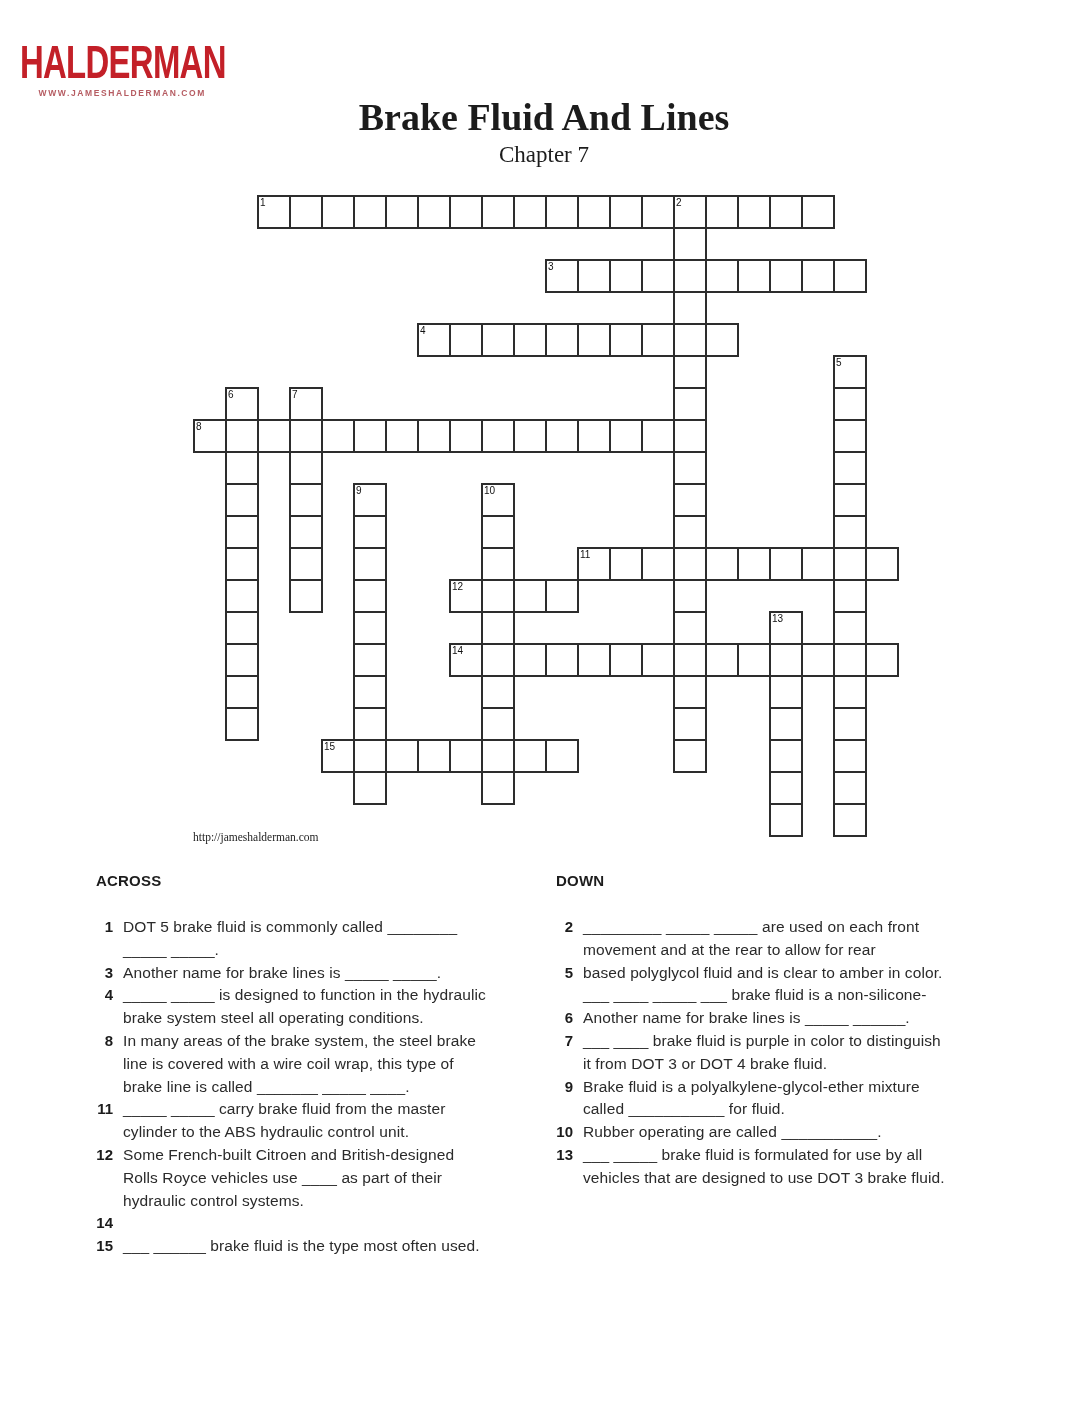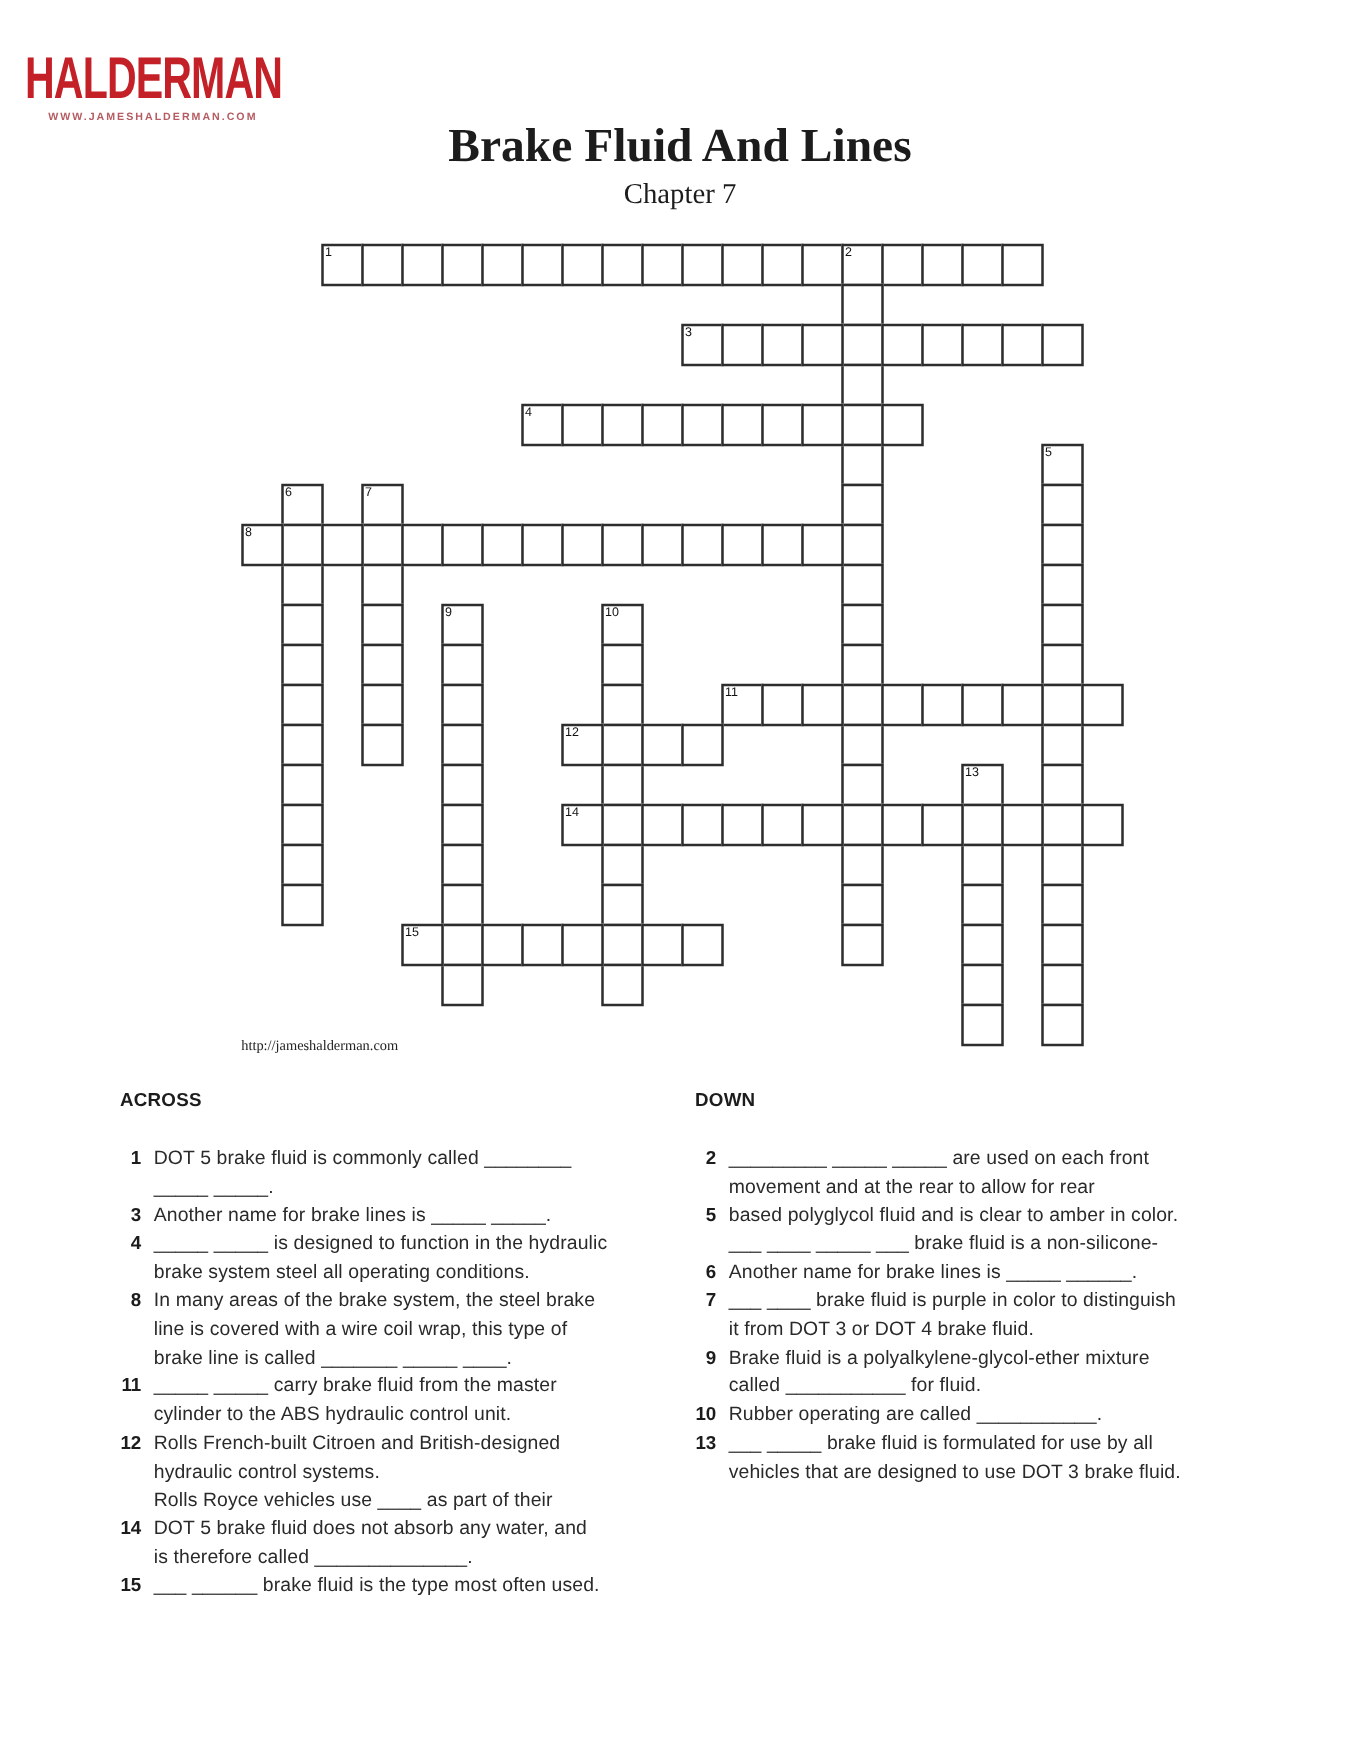--- a/index.html
+++ b/index.html
@@ -329,31 +329,27 @@
       <div class="clue">
         <span class="clue-num">11</span>
         <span class="clue-text">
           <div class="clue-line">_____ _____ carry brake fluid from the master</div>
           <div class="clue-line">cylinder to the ABS hydraulic control unit.</div>
         </span>
       </div>
       <div class="clue">
         <span class="clue-num">12</span>
         <span class="clue-text">
-          <div class="clue-line">Rolls French-built Citroen and British-designed</div>
+          <div class="clue-line">Some French-built Citroen and British-designed</div>
+          <div class="clue-line">Rolls Royce vehicles use ____ as part of their</div>
           <div class="clue-line">hydraulic control systems.</div>
-          <div class="clue-line">Rolls Royce vehicles use ____ as part of their</div>
         </span>
       </div>
       <div class="clue">
         <span class="clue-num">14</span>
-        <span class="clue-text">
-          <div class="clue-line">DOT 5 brake fluid does not absorb any water, and</div>
-          <div class="clue-line">is therefore called ______________.</div>
-        </span>
       </div>
       <div class="clue">
         <span class="clue-num">15</span>
         <span class="clue-text">
           <div class="clue-line">___ ______ brake fluid is the type most often used.</div>
         </span>
       </div>
     </div>
 </div>
 

